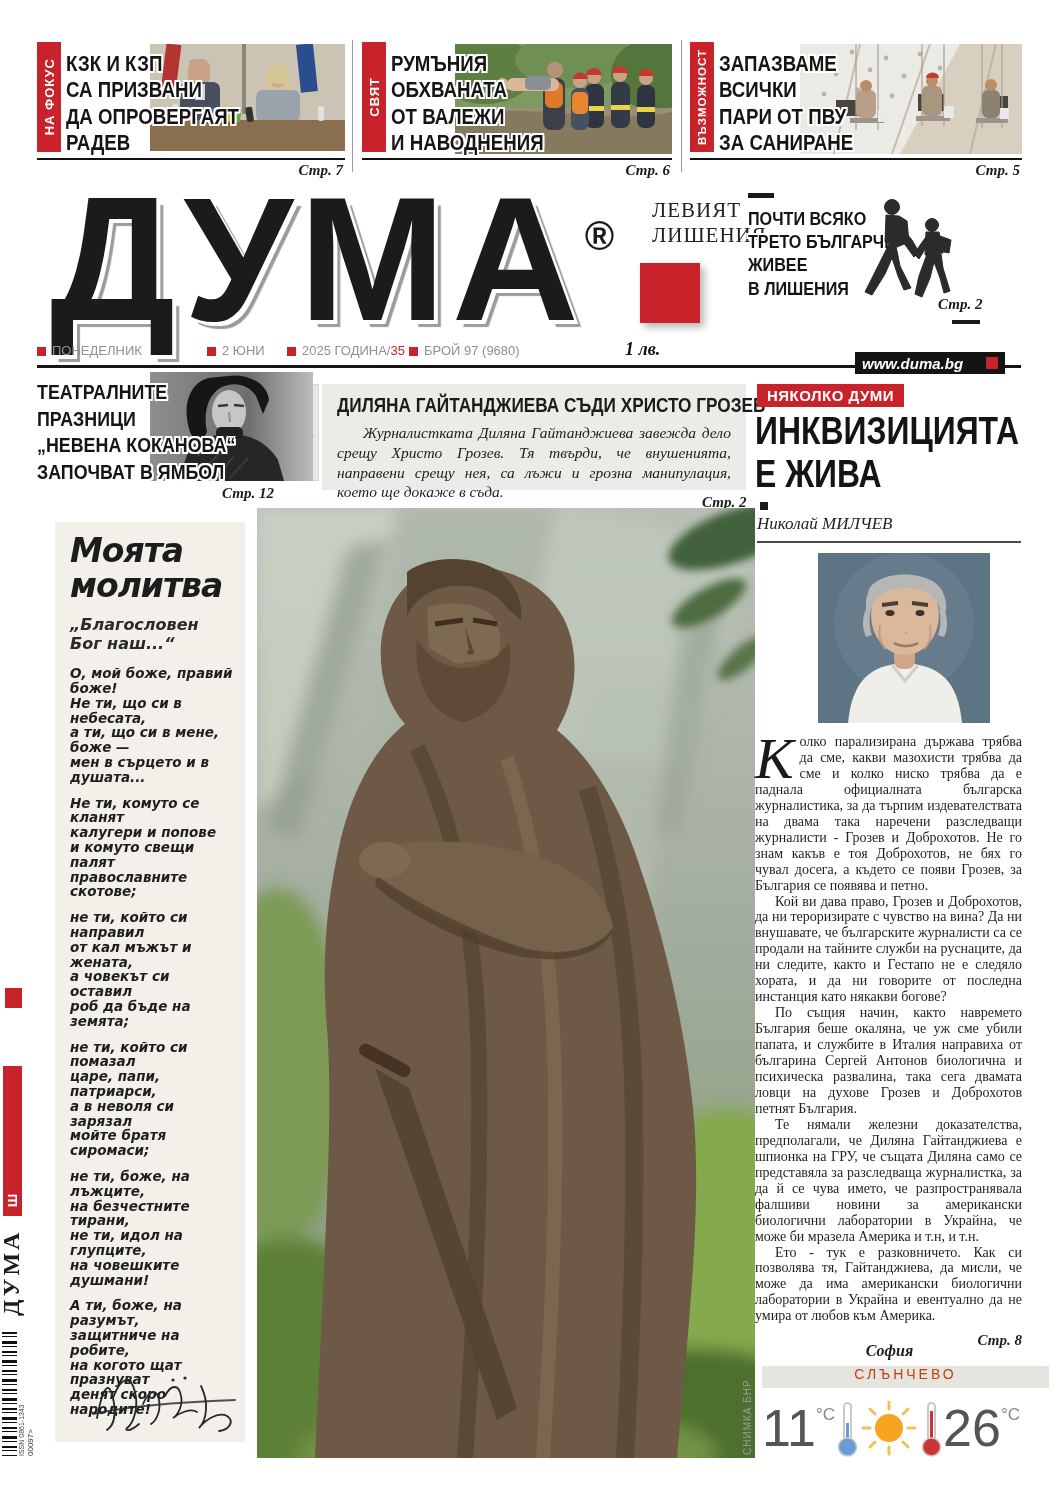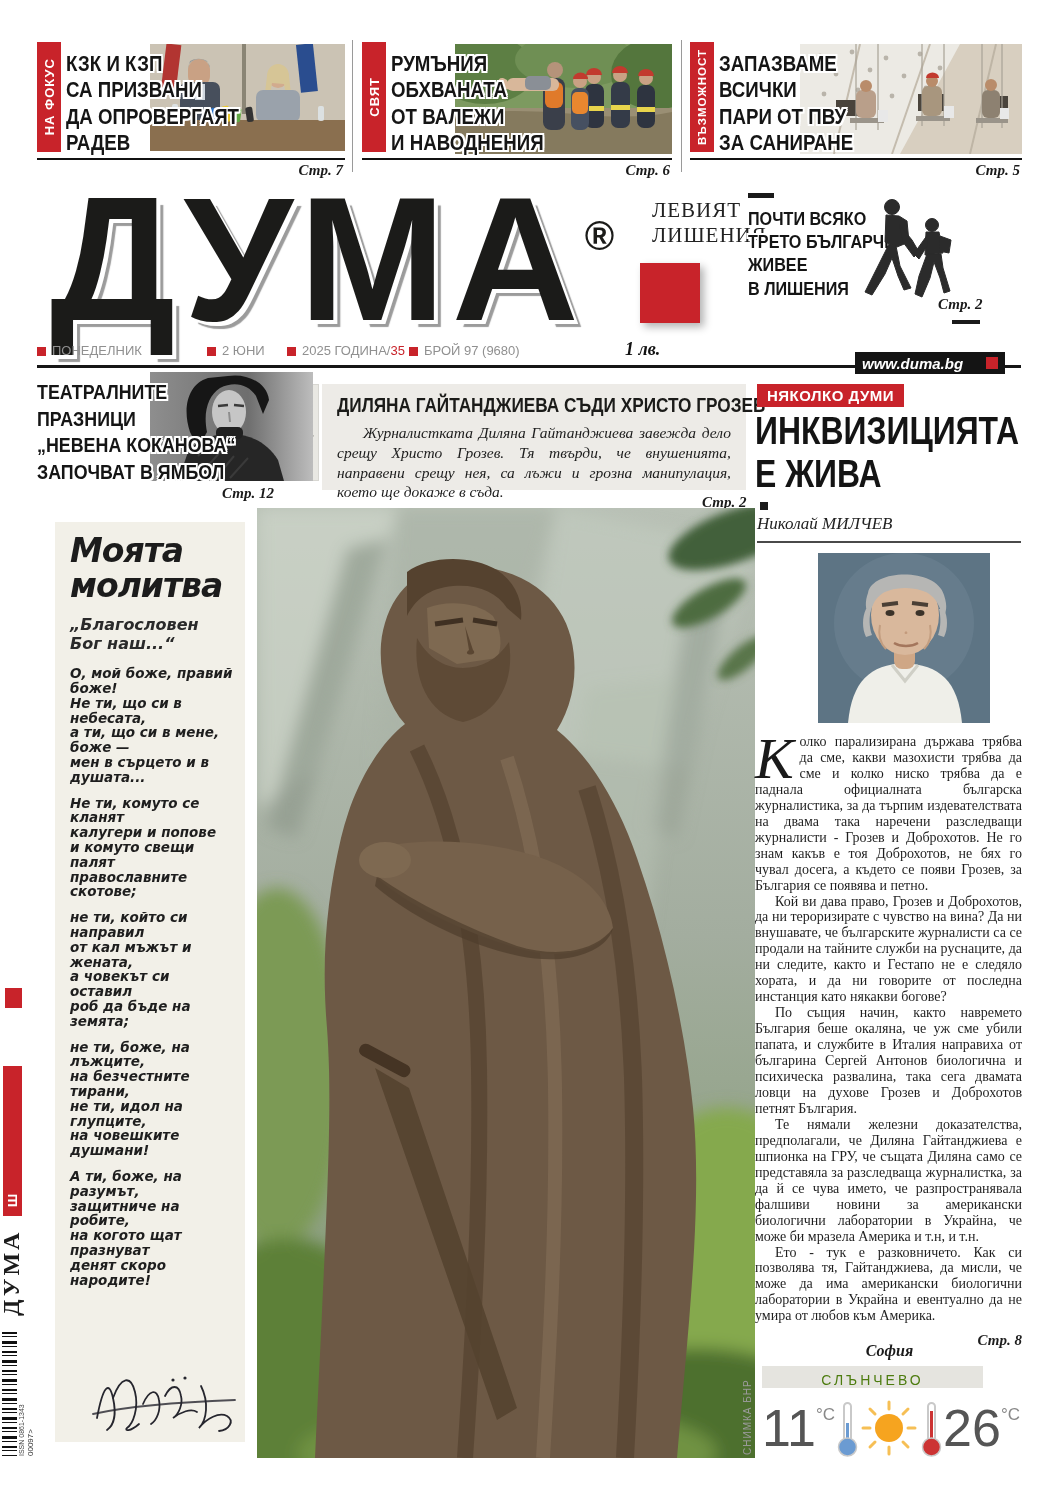--- a/index.html
+++ b/index.html
@@ -75,22 +75,22 @@
            color:#1f1f1f;text-align:justify;}
   .article p{margin:0;}
   .article p + p{text-indent:20px;}
   .dropcap{float:left;font-family:"Liberation Serif",serif;font-style:italic;font-size:58px;line-height:44px;
            margin:3px 6px 0 0;color:#1a1a1a;}
   .col-page{text-align:right;margin-top:8px;font-family:"Liberation Serif",serif;font-style:italic;font-weight:bold;font-size:15px;}
 
   
   .w-city{left:757px;top:1342px;width:265px;text-align:center;font-family:"Liberation Serif",serif;
           font-weight:bold;font-style:italic;font-size:16px;}
-  .w-cond{left:762px;top:1366px;width:221px;height:22px;background:#e5e4df;color:#4d7c0f;font-size:14px;
-          letter-spacing:3px;display:flex;align-items:flex-end;justify-content:center;}
+  .w-cond{left:762px;top:1366px;width:287px;height:22px;background:#e5e4df;color:#c2410c;font-size:14px;
+          letter-spacing:3px;display:flex;align-items:flex-start;justify-content:center;}
   .w-row{left:757px;top:1392px;width:265px;height:72px;display:flex;align-items:center;justify-content:flex-end;padding:0 2px;box-sizing:border-box;}
   .w-temp{font-size:52px;color:#555;line-height:1;}
   .w-temp sup{font-size:17px;color:#888;vertical-align:26px;}
   .photo-credit{left:742px;top:1455px;transform:rotate(-90deg);transform-origin:left top;font-size:10px;
                 color:#9a9a9a;letter-spacing:1px;white-space:nowrap;}
 
   
   .main-photo{left:257px;top:508px;width:498px;height:950px;overflow:hidden;}
   .poem{left:55px;top:522px;width:190px;height:920px;background:rgba(241,239,231,.94);box-sizing:border-box;
         padding:12px 12px 0 15px;z-index:2;font-family:"DejaVu Sans",sans-serif;}
@@ -398,20 +398,24 @@
 а ти, що си в мене, боже —
 мен в сърцето и в душата...</div>
     <div class="stanza pre">Не ти, комуто се кланят
 калугери и попове
 и комуто свещи палят
 православните скотове;</div>
     <div class="stanza pre">не ти, който си направил
 от кал мъжът и жената,
 а човекът си оставил
 роб да бъде на земята;</div>
+    <div class="stanza pre">не ти, който си помазал
+царе, папи, патриарси,
+а в неволя си зарязал
+мойте братя сиромаси;</div>
     <div class="stanza pre">не ти, боже, на лъжците,
 на безчестните тирани,
 не ти, идол на глупците,
 на човешките душмани!</div>
     <div class="stanza pre">А ти, боже, на разумът,
 защитниче на робите,
 на когото щат празнуват
 денят скоро народите!</div>
 
     <svg class="signature" viewBox="0 0 150 62">

